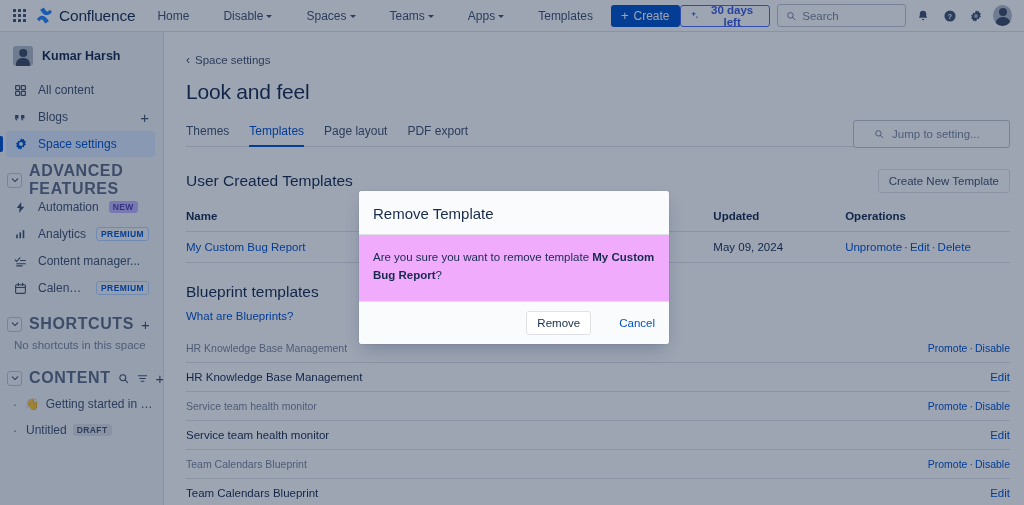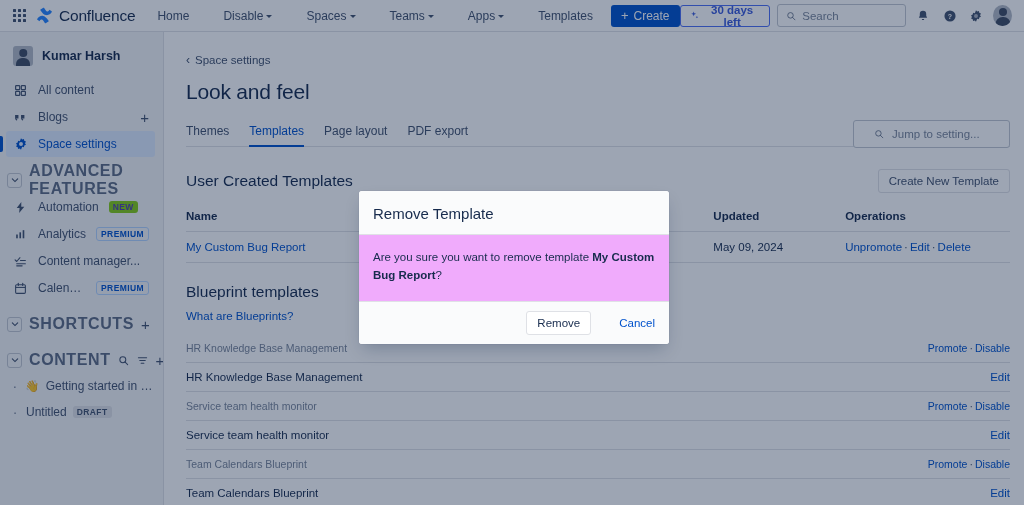--- a/index.html
+++ b/index.html
@@ -127,21 +127,21 @@
     cursor: pointer; background: transparent;
   }
   .sec-title { font-size: 16px; font-weight: 700; letter-spacing: .6px; color: #5e6c84; text-transform: uppercase; }
   .sec-actions { margin-left: auto; display: flex; align-items: center; gap: 8px; }
   .sec-actions span { color: #42526e; line-height: 1; cursor: pointer; display: flex; align-items: center; }
 
   .badge {
     font-size: 8.5px; font-weight: 700; letter-spacing: .4px;
     padding: 1px 4px; border-radius: 3px; text-transform: uppercase;
   }
-  .badge-new { color: #5243aa; background: #84cc16; }
+  .badge-new { color: #5243aa; background: #c4b5fd; }
   .badge-premium { color: #0052cc; background: transparent; border: 1px solid #b3d4ff; }
   .badge-draft { color: #42526e; background: #dfe1e6; }
 
   .empty-note { font-size: 11.5px; color: #7a869a; padding: 2px 14px 4px 14px; }
 
   .tree-item {
     display: flex; align-items: center; gap: 6px;
     height: 26px; padding: 0 10px 0 10px; cursor: pointer;
   }
   .tree-bullet { color: #7a869a; font-size: 14px; width: 10px; text-align: center; line-height: 1; }
@@ -451,20 +451,21 @@
       <span class="sec-chevron">
         <svg width="8" height="8" viewBox="0 0 12 12">
             <path d="M2 4.3l4 4 4-4" fill="none" stroke="#42526e" stroke-width="1.7" stroke-linecap="round"></path>
           </svg>
       </span>
       <span class="sec-title">Shortcuts</span>
       <span class="sec-actions">
         <span style="font-size:15px">+</span>
       </span>
     </div>
+    <div class="empty-note">No shortcuts in this space</div>
 
     <div class="sec-head">
       <span class="sec-chevron">
         <svg width="8" height="8" viewBox="0 0 12 12">
             <path d="M2 4.3l4 4 4-4" fill="none" stroke="#42526e" stroke-width="1.7" stroke-linecap="round"></path>
           </svg>
       </span>
       <span class="sec-title">Content</span>
       <span class="sec-actions">
         <span>

